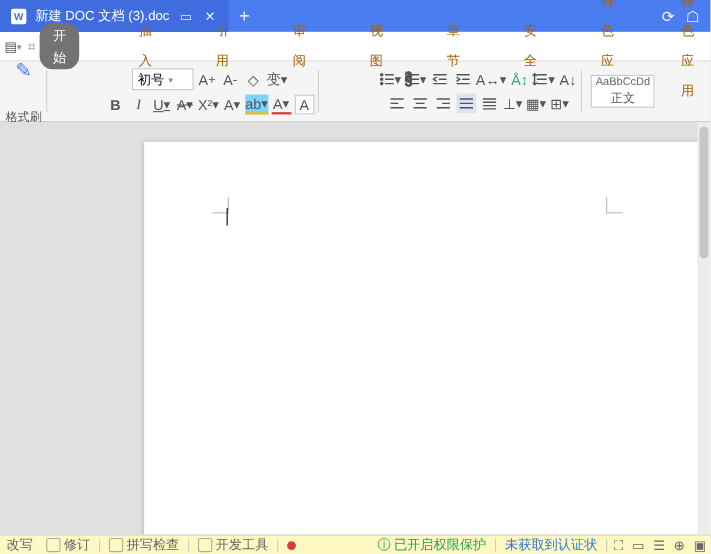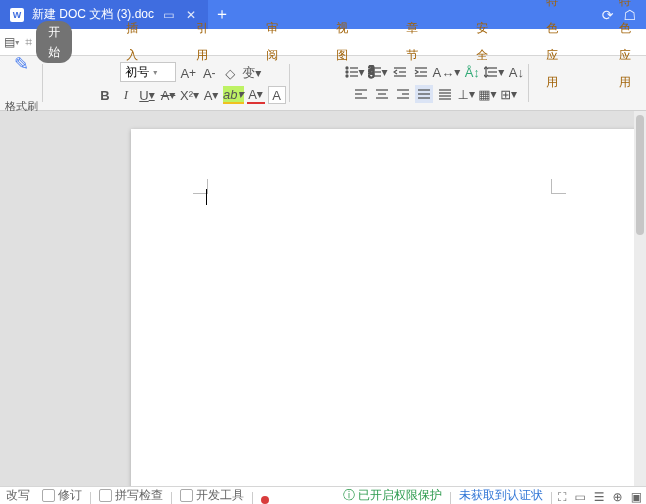--- a/index.html
+++ b/index.html
@@ -26,21 +26,21 @@
 .menubar .hash { width:18px; display:flex; align-items:center; justify-content:center; color:#888; cursor:pointer; }
 
 
 .ribbon { height:55px; background:#f5f5f5; border-bottom:1px solid #d0d0d0; display:flex; align-items:stretch; padding:2px 0; gap:3px; }
 .group { display:flex; flex-direction:column; align-items:center; justify-content:center; padding:0 5px; position:relative; }
 .group.sep::after { content:""; position:absolute; right:0; top:6px; bottom:6px; width:1px; background:#d0d0d0; }
 .group .big { display:flex; flex-direction:column; align-items:center; gap:1px; cursor:pointer;}
 .group .big .gicon { font-size:18px; color:#4a7ef0; }
 .group .big .glabel { font-size:11px; color:#555;margin-top:23px;}
 .rows2 { display:flex; flex-direction:column; justify-content:center; gap:4px; padding:0 4px;}
-.rows2 .row { display:flex; align-items:flex-end; gap:3px;padding-left:48px; }
+.rows2 .row { display:flex; align-items:center; gap:3px;padding-left:48px; }
 .sel { border:1px solid #c8c8c8; height:20px; display:flex; align-items:center; padding:0 4px; background:#fff; cursor:pointer; gap:4px; min-width:56px;}
 .sel .arr { font-size:8px; color:#888;}
 .btn { min-width:18px; height:18px; display:flex; align-items:center; justify-content:center; color:#555; cursor:pointer; font-size:13px;}
 .btn.bordered { border:1px solid #c8c8c8; background:#fff;}
 .btn svg { width:14px; height:14px; stroke:#555; fill:none; stroke-width:1.3;}
 .styles { display:flex; align-items:stretch; }
 .stylecard { border:1px solid #c8c8c8; background:#fff; width:58px; display:flex; flex-direction:column; align-items:center; justify-content:center; cursor:pointer; margin-right:-1px;}
 .stylecard .prev { font-size:10px; color:#666;}
 .stylecard .lbl  { font-size:11px; color:#555; margin-top:2px;}
 .stylecard.bigcard .prev { font-size:18px; font-weight:bold; color:#222;}
@@ -50,21 +50,21 @@
 .page { position:absolute; top:18px; left:131px; width:560px; height:520px; background:#fff; box-shadow:0 1px 4px rgba(0,0,0,.25);}
 .corner { position:absolute; width:15px; height:15px; }
 .corner.tl { top:50px; left:62px; border-left:1px solid #bbb; border-top:1px solid #bbb; transform:rotate(180deg);}
 .corner.tr { top:50px; left:420px; border-right:1px solid #bbb; border-top:1px solid #bbb; transform:rotate(180deg);}
 .cursor { position:absolute; top:60px; left:75px; width:1px; height:16px; background:#000;}
 
 .scroll-v { position:absolute; right:0; top:0; bottom:0; width:12px; background:#ececec;}
 .scroll-v .thumb { position:absolute; left:2px; right:2px; top:4px; height:120px; background:#c6c6c6; border-radius:4px;}
 
 
-.statusbar { position:absolute; bottom:0; left:0; right:0; height:18px; background:#ffffff; border-top:1px solid #d6d6d6; display:flex; align-items:flex-end; font-size:11px; color:#666; }
+.statusbar { position:absolute; bottom:0; left:0; right:0; height:18px; background:#fef9c3; border-top:1px solid #d6d6d6; display:flex; align-items:center; font-size:11px; color:#666; }
 .statusbar .sb { display:flex; align-items:center; gap:3px; padding:0 6px; cursor:pointer; }
 .statusbar .sb.icn::before { content:""; width:11px; height:11px; border:1px solid #aaa; border-radius:2px; display:inline-block;}
 .statusbar .dot { width:8px; height:8px; background:#d93c3c; border-radius:50%;}
 .statusbar .flex { flex:1;}
 .statusbar .green { color:#2e9b4f;}
 .statusbar .blue { color:#3176d6;}
 .statusbar .ricon { padding:0 4px; cursor:pointer; font-size:12px;}
 .sep-v { width:1px; height:12px; background:#ccc; margin:0 2px;}
 </style>
 </head>
@@ -119,21 +119,21 @@
       <span class="btn">◇</span>
       <span class="btn" style="font-family:serif;">变<span class="arr">▾</span></span>
     </div>
     <div class="row">
       <span class="btn" style="font-weight:bold;">B</span>
       <span class="btn" style="font-style:italic;font-family:serif;">I</span>
       <span class="btn" style="text-decoration:underline;">U<span class="arr">▾</span></span>
       <span class="btn" style="text-decoration:line-through;">A<span class="arr">▾</span></span>
       <span class="btn">X²<span class="arr">▾</span></span>
       <span class="btn">A<span class="arr">▾</span></span>
-      <span class="btn" style="background:#bef264;border-bottom:2px solid #f0c020;font-style:italic;">ab<span class="arr">▾</span></span>
+      <span class="btn" style="background:#7dd3fc;border-bottom:2px solid #f0c020;">ab<span class="arr">▾</span></span>
       <span class="btn" style="border-bottom:2px solid #d33;">A<span class="arr">▾</span></span>
       <span class="btn bordered">A</span>
     </div>
   </div>
 
   <div class="rows2 sep group">
     <div class="row">
       <span class="btn">
           <svg viewBox="0 0 14 14">
             <circle cx="2" cy="3" r="1" fill="#555"></circle>
@@ -224,20 +224,24 @@
             <line x1="1" y1="12" x2="13" y2="12"></line>
           </svg>
         </span>
       <span class="btn">⊥<span class="arr">▾</span></span>
       <span class="btn">▦<span class="arr">▾</span></span>
       <span class="btn">⊞<span class="arr">▾</span></span>
     </div>
   </div>
 
   <div class="group styles">
+    <div class="stylecard">
+      <span class="prev">AaBbCcDd</span>
+      <span class="lbl">正文</span>
+    </div>
   </div>
 </div>
 
 <div class="workarea">
   <div class="page">
     <div class="corner tl"></div>
     <div class="corner tr"></div>
     <div class="cursor"></div>
   </div>
   <div class="scroll-v">

